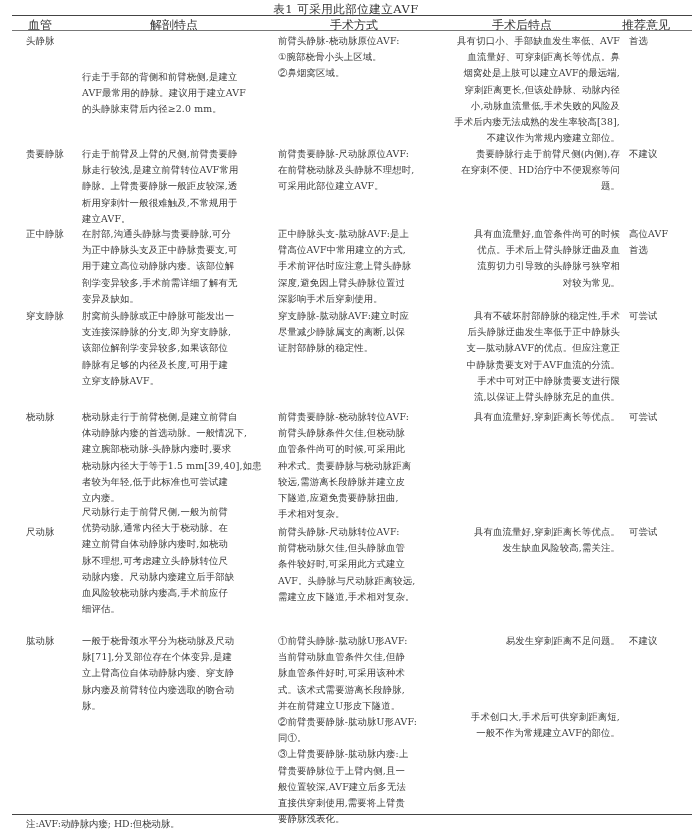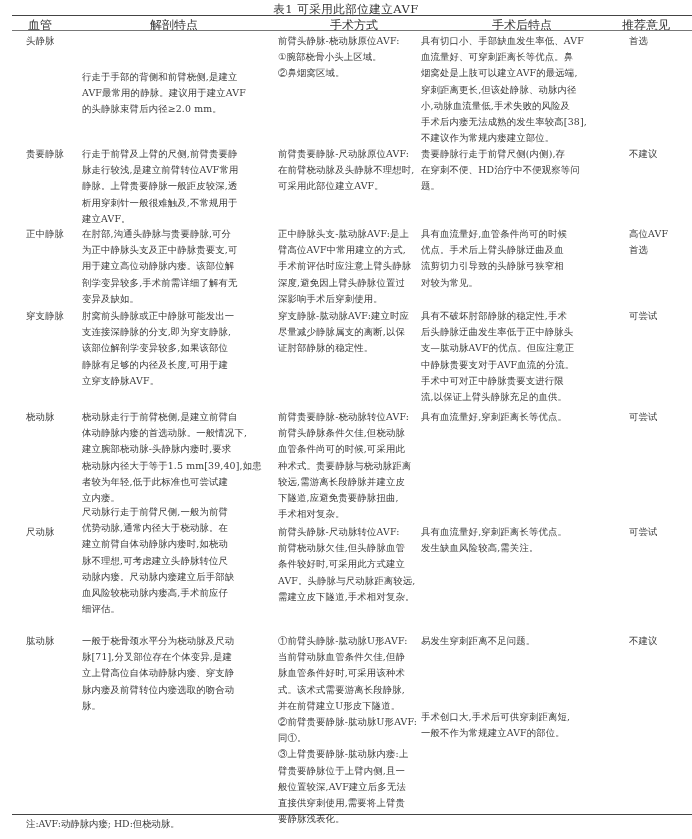--- a/index.html
+++ b/index.html
@@ -18,21 +18,21 @@
     .th {
       position: absolute; top: 17px; font-size: 12px; color: #333; white-space: nowrap;
     }
     .cell {
       position: absolute; font-size: 9.4px; line-height: 16.2px; color: #3a3a3a;
       white-space: pre-line; letter-spacing: 0.15px;
     }
     .c1 { left: 26px; width: 60px; }
     .c2 { left: 82px; width: 180px; }
     .c3 { left: 278px; width: 168px; }
-    .c4 { left: 421px; width: 176px; }
+    .c4 { left: 444px; width: 176px; text-align: right; }
     .c5 { left: 629px; width: 62px; }
     .note {
       position: absolute; left: 26px; top: 818px; font-size: 9.4px; color: #3a3a3a;
     }
   </style>
 </head>
 <body>
 
 <div class="caption">表1   可采用此部位建立AVF</div>
 <div class="rule-top"></div>

